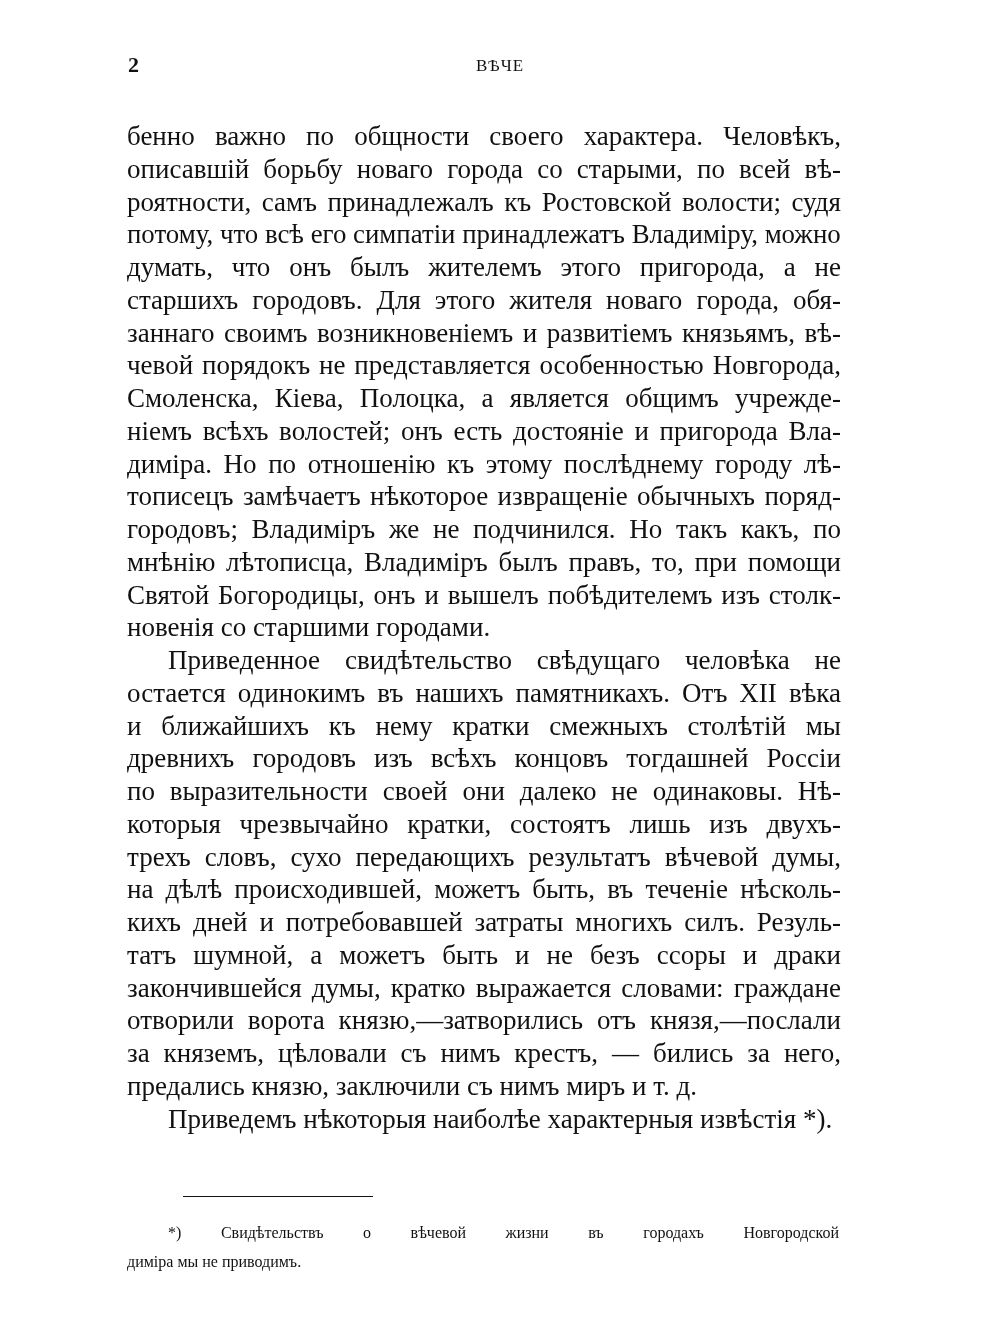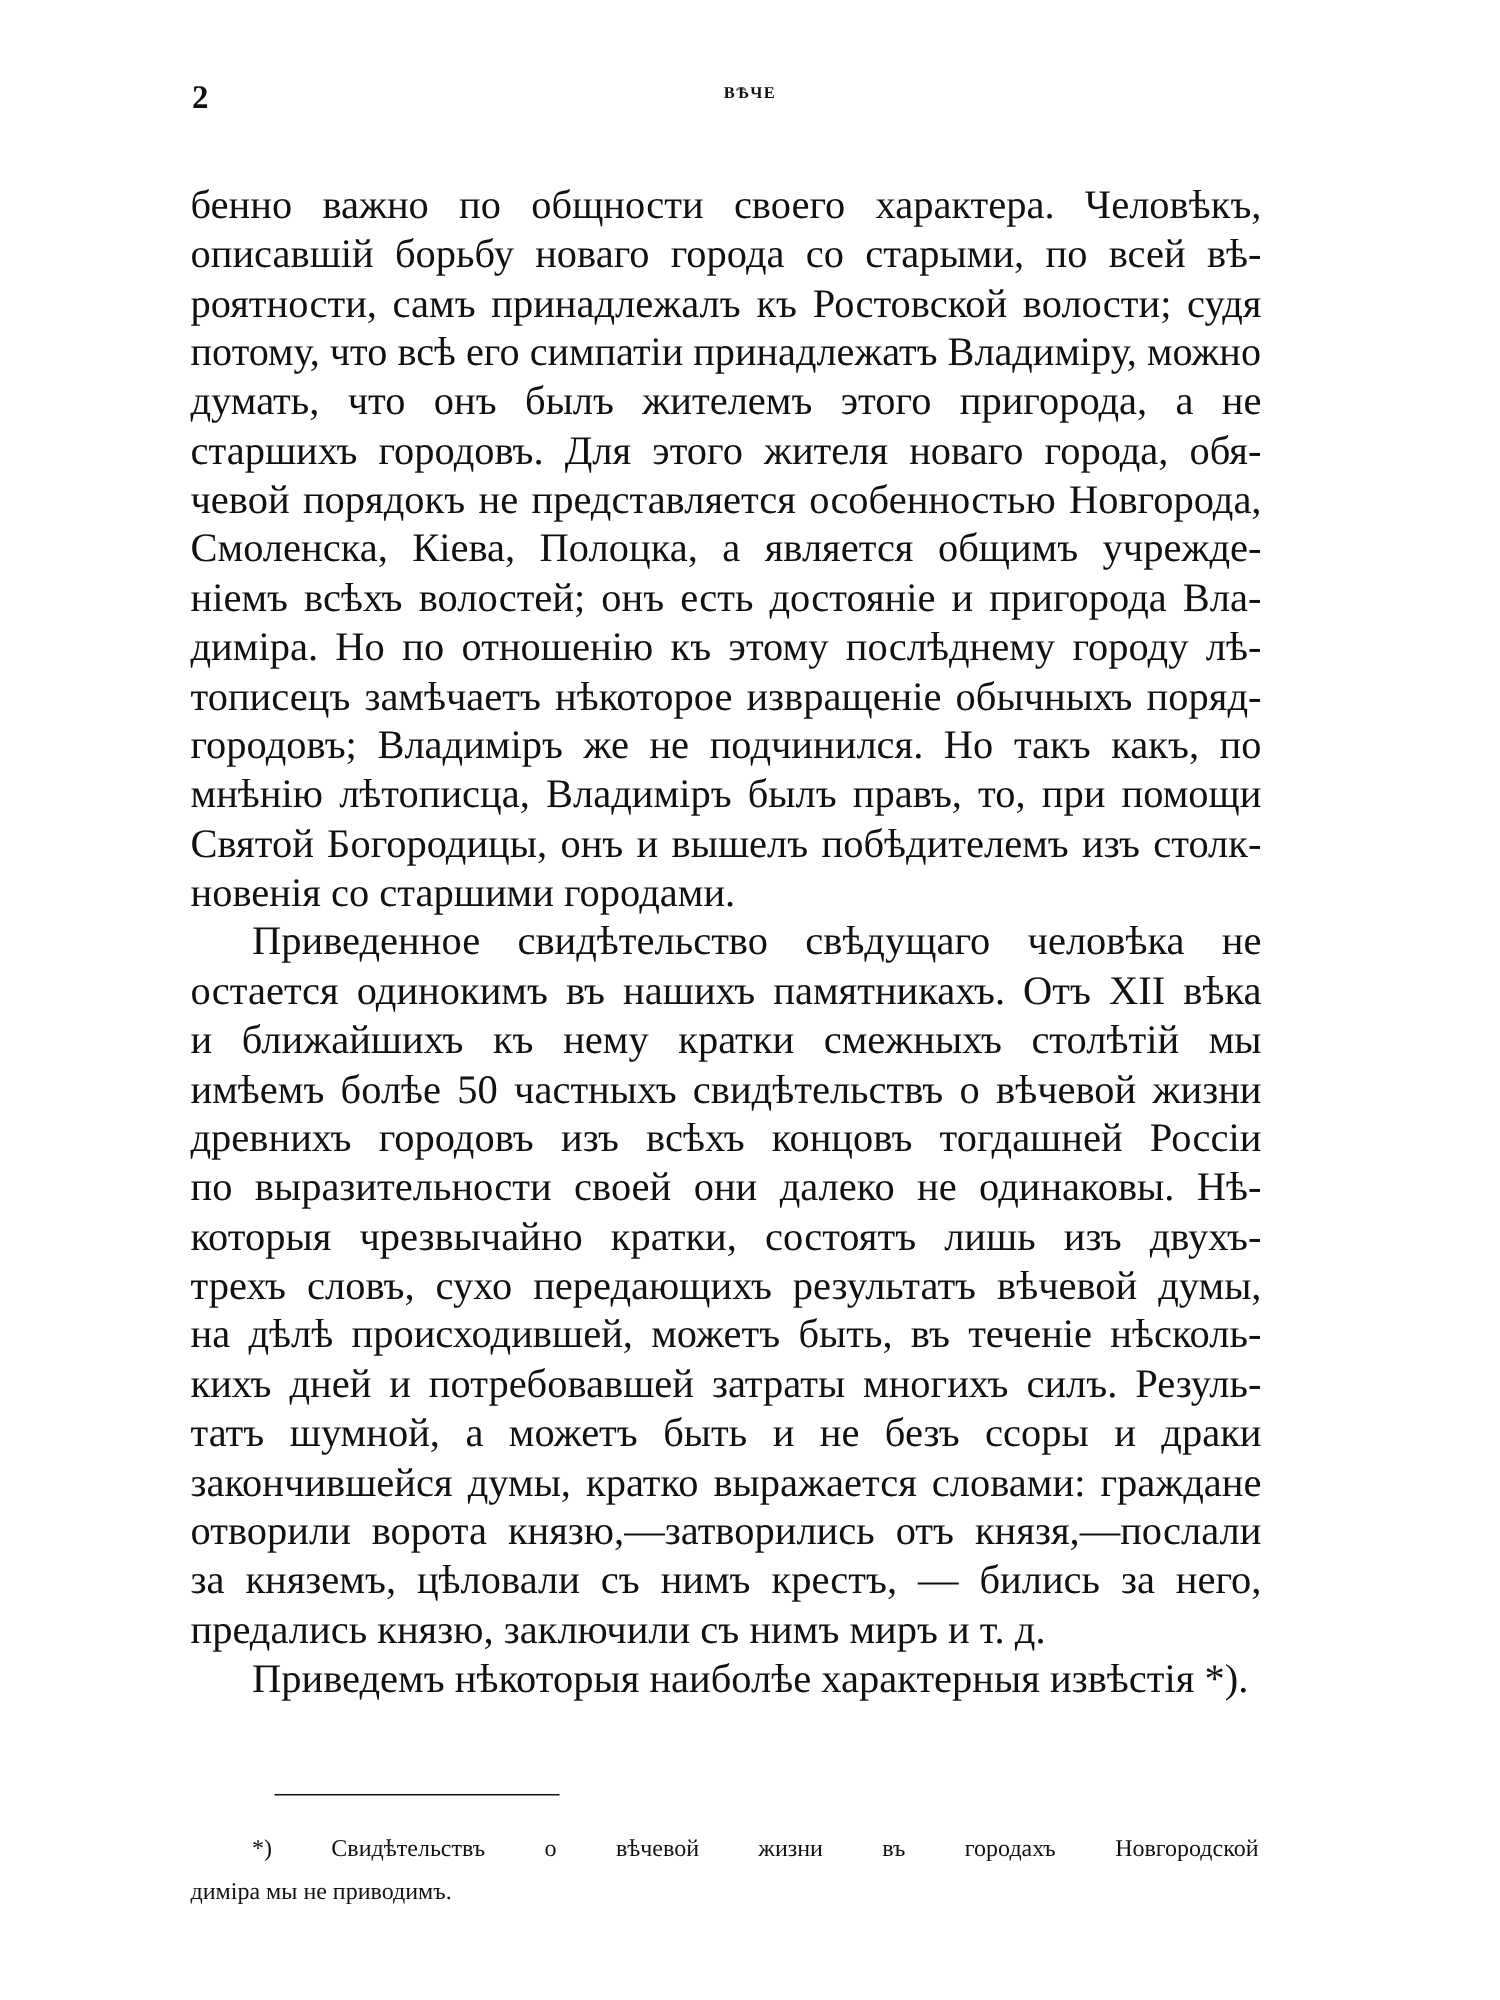--- a/index.html
+++ b/index.html
@@ -8,21 +8,21 @@
       position: absolute; left: 0; top: 0; width: 1000px; height: 1333px;
       background: #ffffff; color: #111111;
       font-family: "Liberation Serif", "DejaVu Serif", serif;
     }
     .page-number {
       position: absolute; left: 128px; top: 52px;
       font-size: 22px; font-weight: bold;
     }
     .running-head {
       position: absolute; left: 0; width: 1000px; top: 56px; text-align: center;
-      font-size: 11px; font-weight: bold; letter-spacing: 1px;
+      font-size: 17px; font-weight: normal; letter-spacing: 1px;
     }
     .body-text {
       position: absolute; left: 127px; top: 120px; width: 714px;
     }
     .line {
       display: block; height: 32.75px; line-height: 32.75px;
       font-size: 27px; white-space: nowrap;
       text-align: justify; text-align-last: justify;
       transform-origin: left center;
     }
@@ -50,33 +50,33 @@
   <div class="page-number">2</div>
   <div class="running-head">ВѢЧЕ</div>
 
   <div class="body-text">
     <span class="line">бенно важно по общности своего характера. Человѣкъ,</span>
     <span class="line">описавшій борьбу новаго города со старыми, по всей вѣ-</span>
     <span class="line">роятности, самъ принадлежалъ къ Ростовской волости; судя</span>
     <span class="line" style="transform: scaleX(0.994); width: 718px;">потому, что всѣ его симпатіи принадлежатъ Владиміру, можно</span>
     <span class="line">думать, что онъ былъ жителемъ этого пригорода, а не</span>
     <span class="line">старшихъ городовъ. Для этого жителя новаго города, обя-</span>
+    <span class="line">заннаго своимъ возникновеніемъ и развитіемъ князьямъ, вѣ-</span>
     <span class="line">чевой порядокъ не представляется особенностью Новгорода,</span>
     <span class="line">Смоленска, Кіева, Полоцка, а является общимъ учрежде-</span>
     <span class="line">ніемъ всѣхъ волостей; онъ есть достояніе и пригорода Вла-</span>
     <span class="line">диміра. Но по отношенію къ этому послѣднему городу лѣ-</span>
     <span class="line">тописецъ замѣчаетъ нѣкоторое извращеніе обычныхъ поряд-</span>
     <span class="line">городовъ; Владиміръ же не подчинился. Но такъ какъ, по</span>
     <span class="line">мнѣнію лѣтописца, Владиміръ былъ правъ, то, при помощи</span>
     <span class="line">Святой Богородицы, онъ и вышелъ побѣдителемъ изъ столк-</span>
     <span class="line last">новенія со старшими городами.</span>
     <span class="line indent">Приведенное свидѣтельство свѣдущаго человѣка не</span>
     <span class="line">остается одинокимъ въ нашихъ памятникахъ. Отъ XII вѣка</span>
     <span class="line">и ближайшихъ къ нему кратки смежныхъ столѣтій мы</span>
-    <span class="line">имѣемъ болѣе 50 частныхъ свидѣтельствъ о вѣчевой жизни</span>
     <span class="line">древнихъ городовъ изъ всѣхъ концовъ тогдашней Россіи</span>
     <span class="line">по выразительности своей они далеко не одинаковы. Нѣ-</span>
     <span class="line">которыя чрезвычайно кратки, состоятъ лишь изъ двухъ-</span>
     <span class="line">трехъ словъ, сухо передающихъ результатъ вѣчевой думы,</span>
     <span class="line">на дѣлѣ происходившей, можетъ быть, въ теченіе нѣсколь-</span>
     <span class="line">кихъ дней и потребовавшей затраты многихъ силъ. Резуль-</span>
     <span class="line">татъ шумной, а можетъ быть и не безъ ссоры и драки</span>
     <span class="line">закончившейся думы, кратко выражается словами: граждане</span>
     <span class="line">отворили ворота князю,—затворились отъ князя,—послали</span>
     <span class="line">за княземъ, цѣловали съ нимъ крестъ, — бились за него,</span>

